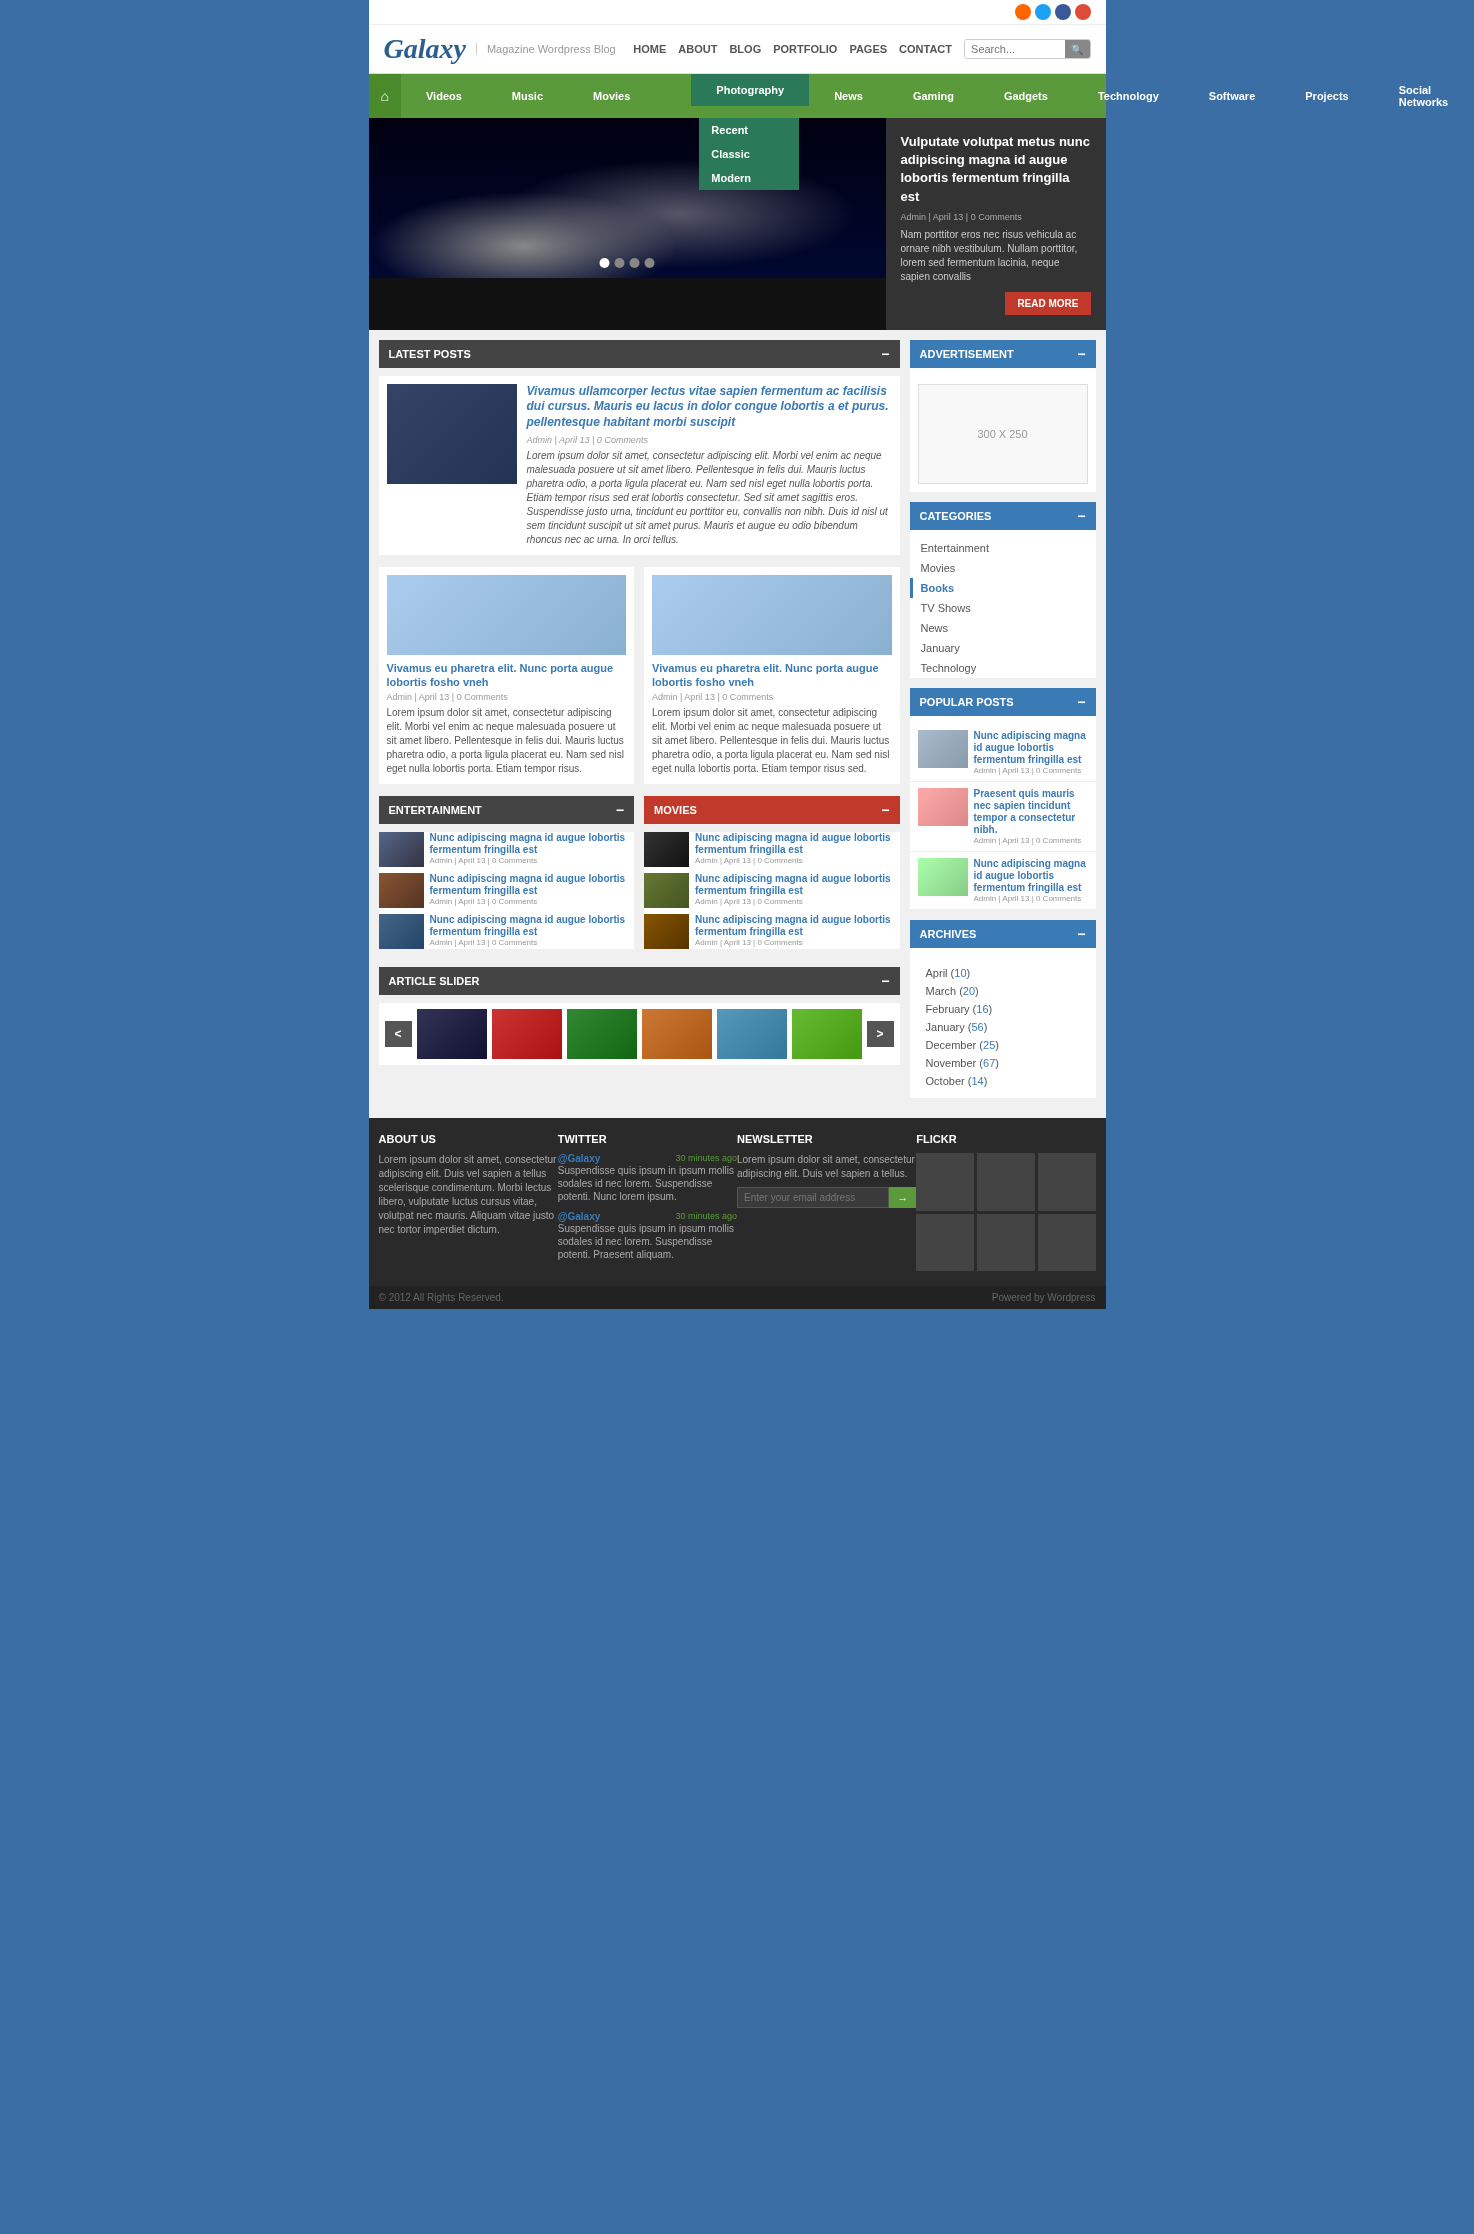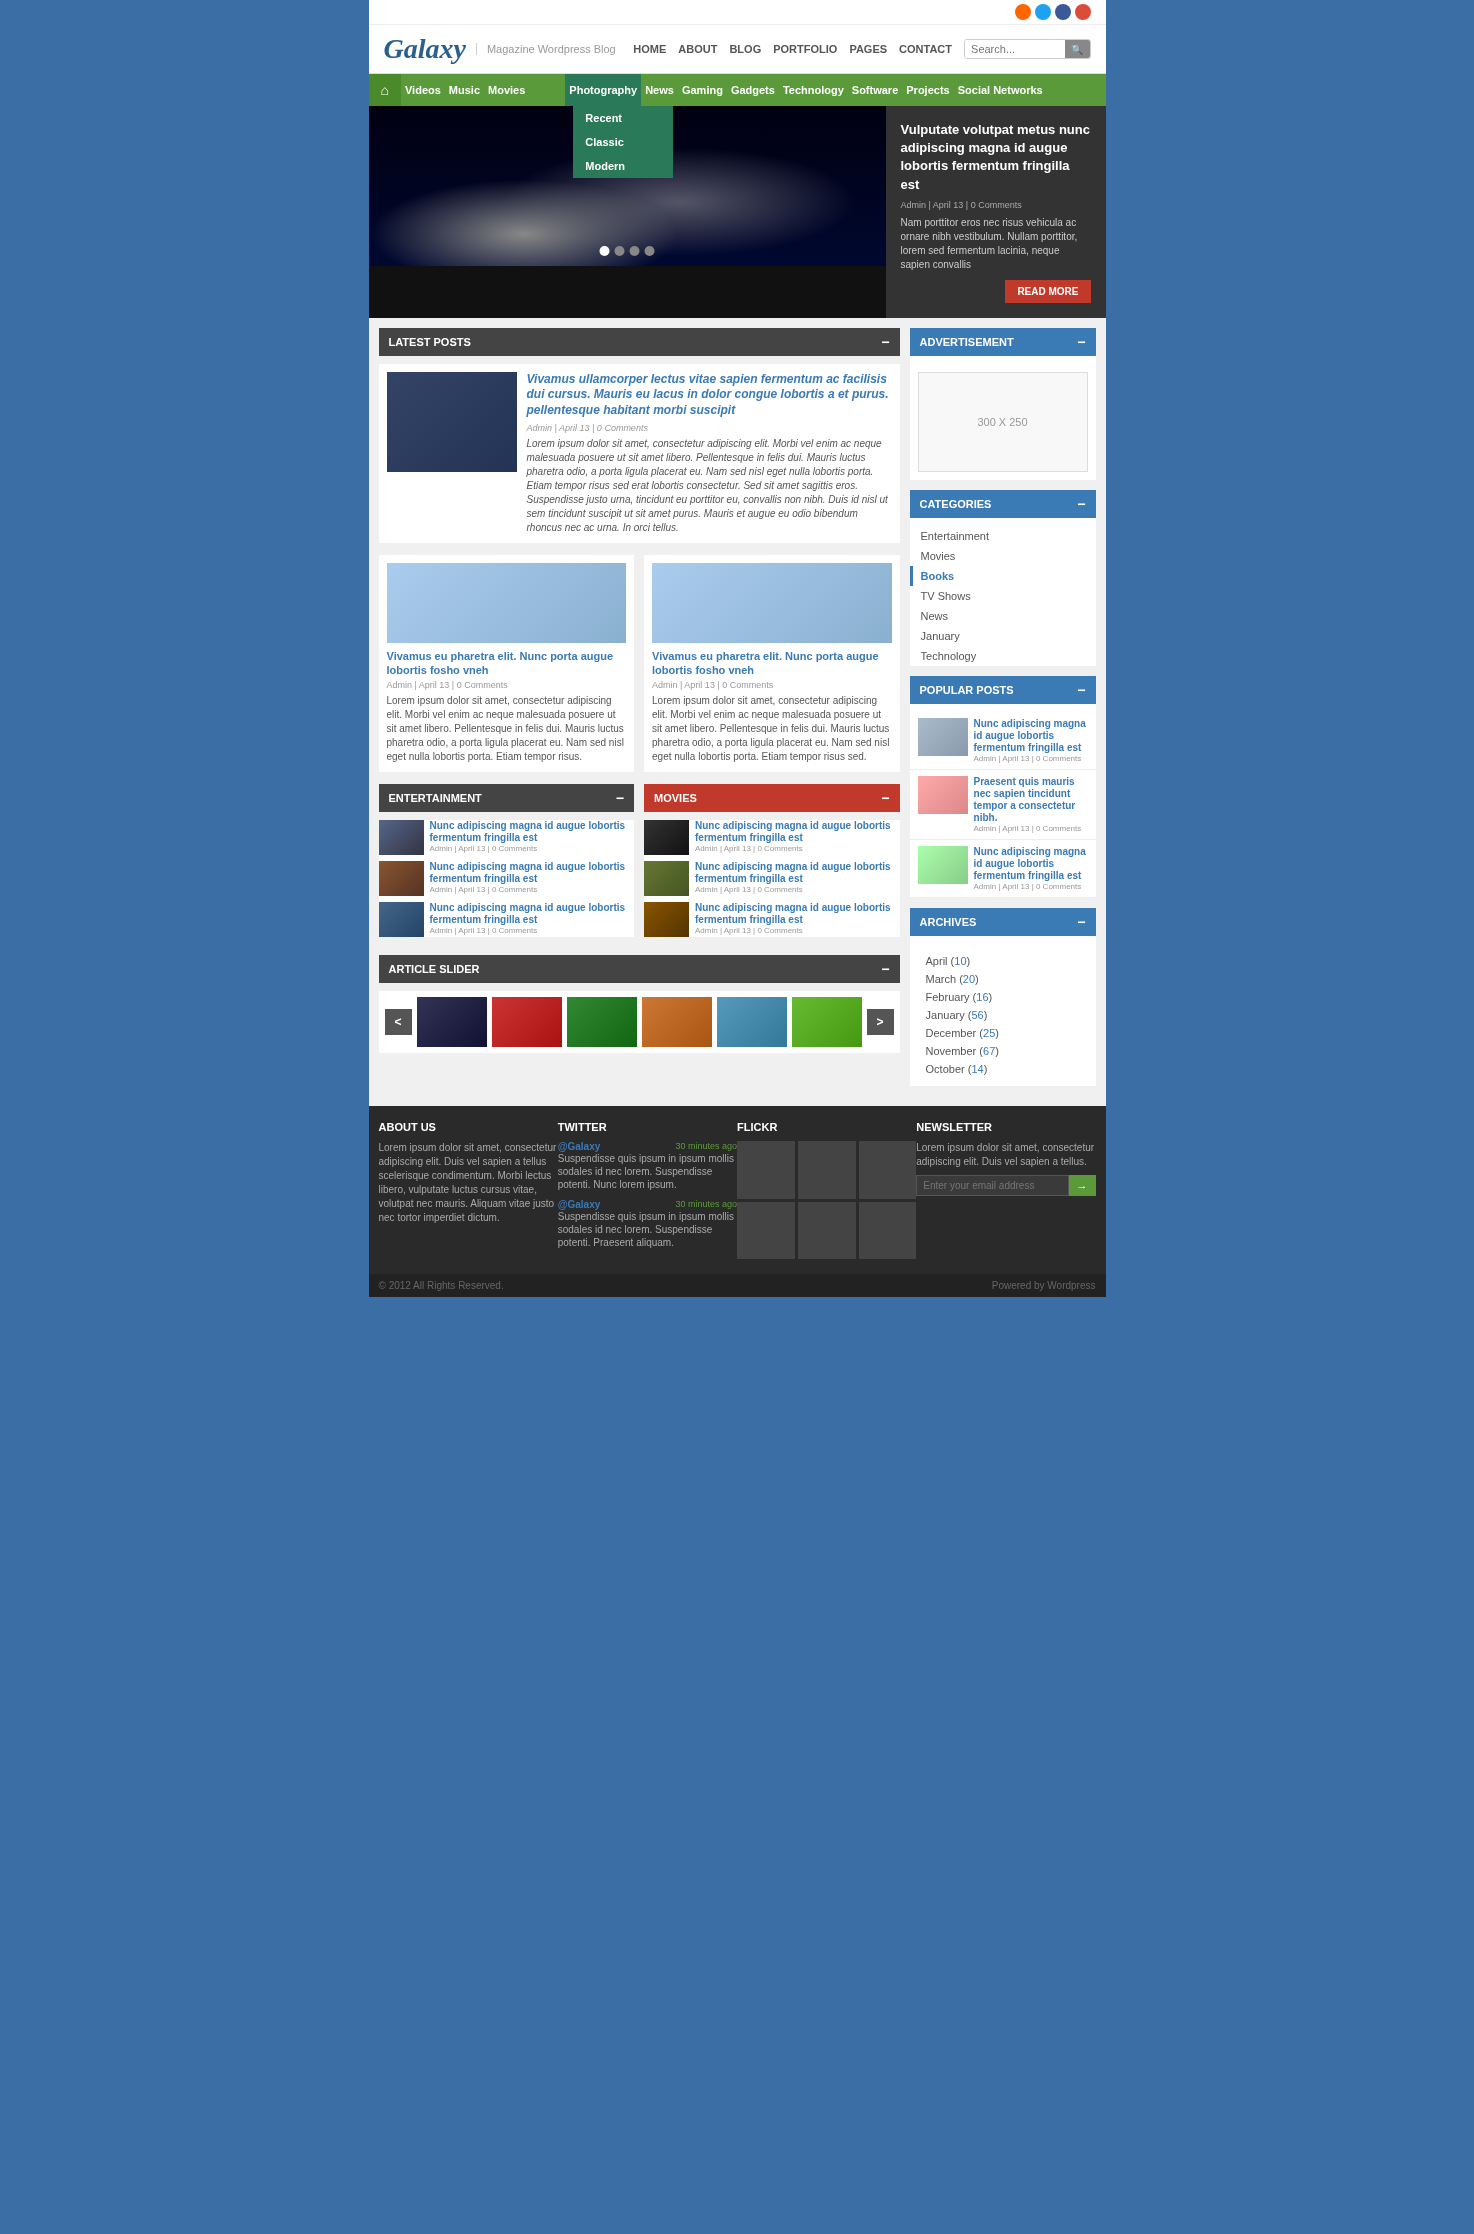--- a/index.html
+++ b/index.html
@@ -17,21 +17,21 @@
     .search-box button { background: #888; border: none; color: #fff; padding: 3px 6px; cursor: pointer; font-size: 10px; }
     .social-icon { width: 16px; height: 16px; border-radius: 50%; display: inline-block; }
     .si-rss { background: #f60; }
     .si-tw { background: #1da1f2; }
     .si-fb { background: #3b5998; }
     .si-gp { background: #dd4b39; }
 
     
     .main-nav { background: #5a9a3a; display: flex; align-items: stretch; position: relative; }
     .main-nav .home-btn { background: #4a8a2a; padding: 0 12px; display: flex; align-items: center; color: #fff; font-size: 14px; }
-    .main-nav a { color: #fff; text-decoration: none; padding: 10px 4px; font-size: 11px; font-weight: bold; display: flex; align-items: center; }
+    .main-nav a { color: #fff; text-decoration: none; padding: 10px 25px; font-size: 11px; font-weight: bold; display: flex; align-items: center; }
     .dropdown { position: relative; }
     .dropdown-menu { display: block; position: absolute; top: 100%; left: 8px; background: #2a7a5a; z-index: 100; min-width: 100px; }
     .dropdown-menu a { display: block; padding: 6px 12px; color: #fff; font-size: 11px; }
 
     
     .hero { display: flex; }
     .hero-image { flex: 1; background: #111; min-height: 160px; position: relative; overflow: hidden; }
     .hero-img-placeholder { width: 100%; height: 160px; background: linear-gradient(135deg, #000 60%, #1a1a4a 100%); display: flex; align-items: center; justify-content: center; position: relative; }
     .hero-dots { position: absolute; bottom: 10px; left: 50%; transform: translateX(-50%); display: flex; gap: 5px; }
     .hero-dot { width: 10px; height: 10px; border-radius: 50%; background: #888; }
@@ -477,38 +477,38 @@
       <div class="twitter-item">
         <div style="display:flex;justify-content:space-between;">
           <span class="twitter-handle">@Galaxy</span>
           <span class="twitter-time">30 minutes ago</span>
         </div>
         <div class="twitter-text">Suspendisse quis ipsum in ipsum mollis sodales id nec lorem. Suspendisse potenti. Praesent aliquam.</div>
       </div>
     </div>
 
     <div class="footer-col">
+      <h4>NEWSLETTER</h4>
+      <p>Lorem ipsum dolor sit amet, consectetur adipiscing elit. Duis vel sapien a tellus.</p>
+      <div class="newsletter-input">
+        <input type="email" placeholder="Enter your email address" style="">
+        <button class="newsletter-btn">→</button>
+      </div>
+    </div>
+
+    <div class="footer-col">
       <h4>FLICKR</h4>
       <div class="flickr-grid">
         <div class="flickr-item"></div>
         <div class="flickr-item"></div>
         <div class="flickr-item"></div>
         <div class="flickr-item"></div>
         <div class="flickr-item"></div>
         <div class="flickr-item"></div>
       </div>
     </div>
-
-    <div class="footer-col">
-      <h4>NEWSLETTER</h4>
-      <p>Lorem ipsum dolor sit amet, consectetur adipiscing elit. Duis vel sapien a tellus.</p>
-      <div class="newsletter-input">
-        <input type="email" placeholder="Enter your email address" style="">
-        <button class="newsletter-btn">→</button>
-      </div>
-    </div>
   </div>
 
   <div class="footer-bottom">
     <span>© 2012 All Rights Reserved.</span>
     <span>Powered by Wordpress</span>
   </div>
 </div>
 
 </body></html>

